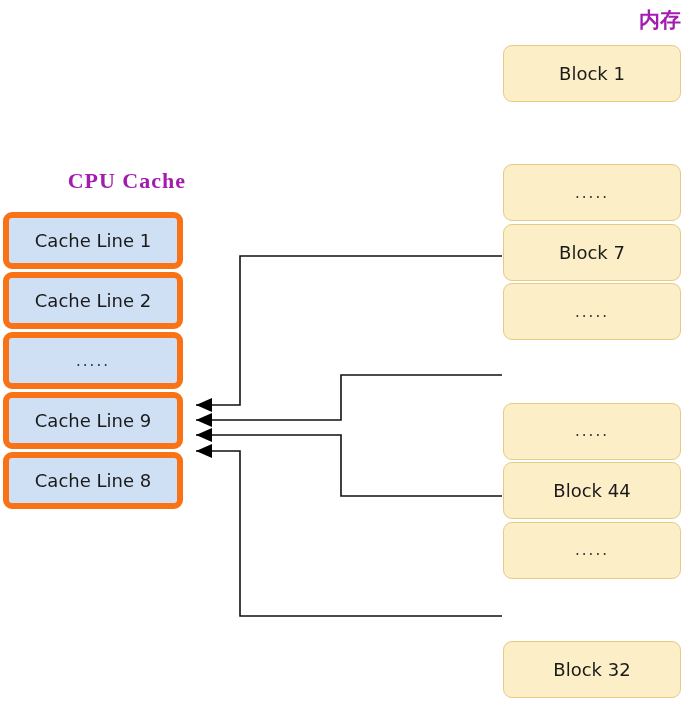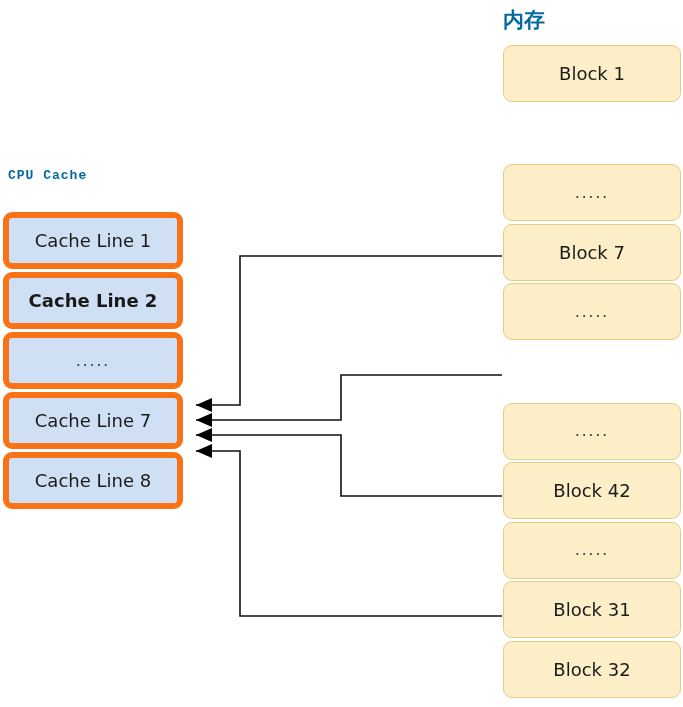--- a/index.html
+++ b/index.html
@@ -19,30 +19,30 @@
     position: absolute;
     left: 0; top: 0;
     width: 683px;
     height: 707px;
   }
 
   
   .title {
     position: absolute;
     font-weight: bold;
-    color: #0369a1;
+    color: #a21caf;
     white-space: nowrap;
-    text-align: left;
+    text-align: right;
   }
   #cache-title {
-    left: 8px;
+    left: 0px;
     top: 168px;
     width: 186px;
-    font-family: Liberation Mono, monospace;
-    font-size: 13px;
+    font-family: Liberation Serif, serif;
+    font-size: 22px;
     letter-spacing: 1px;
   }
   #memory-title {
     left: 503px;
     top: 6px;
     width: 178px;
     font-family: "DejaVu Sans", sans-serif;
     font-size: 21px;
   }
 
@@ -107,35 +107,34 @@
 <body>
 
 <div id="stage">
 
   <div class="title" id="cache-title">CPU Cache</div>
 
   <div class="title" id="memory-title">内存</div>
 
   <div class="stack" id="cache-stack">
       <div class="cell cache-cell" style="top: 0px;">Cache Line 1</div>
-      <div class="cell cache-cell" style="top: 60px; font-weight: bold;">Cache Line 2</div>
+      <div class="cell cache-cell" style="top: 60px;">Cache Line 2</div>
       <div class="cell cache-cell dots-cell" style="top: 120px;">.....</div>
-      <div class="cell cache-cell" style="top: 180px;">Cache Line 7</div>
+      <div class="cell cache-cell" style="top: 180px;">Cache Line 9</div>
       <div class="cell cache-cell" style="top: 240px;">Cache Line 8</div>
     </div>
 
   <div class="stack" id="memory-stack">
       <div class="cell mem-cell" style="top: 0px;">Block 1</div>
       <div class="cell mem-cell dots-cell" style="top: 119.2px;">.....</div>
       <div class="cell mem-cell" style="top: 178.8px;">Block 7</div>
       <div class="cell mem-cell dots-cell" style="top: 238.4px;">.....</div>
       <div class="cell mem-cell dots-cell" style="top: 357.6px;">.....</div>
-      <div class="cell mem-cell" style="top: 417.2px;">Block 42</div>
+      <div class="cell mem-cell" style="top: 417.2px;">Block 44</div>
       <div class="cell mem-cell dots-cell" style="top: 476.8px;">.....</div>
-      <div class="cell mem-cell" style="top: 536.4px;">Block 31</div>
       <div class="cell mem-cell" style="top: 596px;">Block 32</div>
     </div>
 
   <svg id="connectors" viewBox="0 0 683 707" width="683" height="707">
 
     <path d="M 502 256 L 240 256 L 240 405 L 196 405"></path>
     <polygon points="196,405 212,398 212,412"></polygon>
 
     <path d="M 502 375 L 341 375 L 341 420 L 196 420"></path>
     <polygon points="196,420 212,413 212,427"></polygon>

